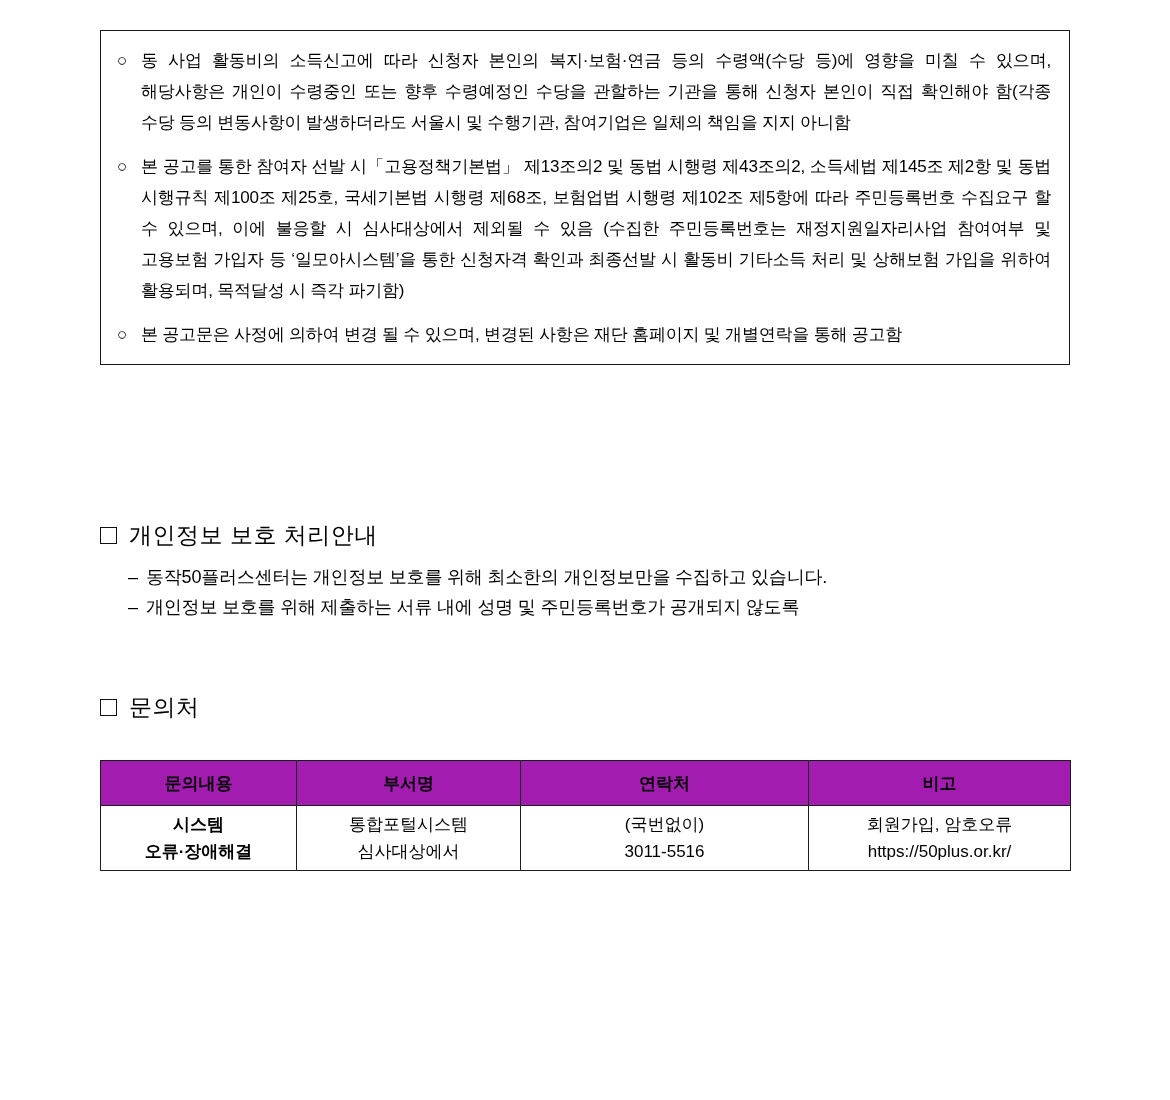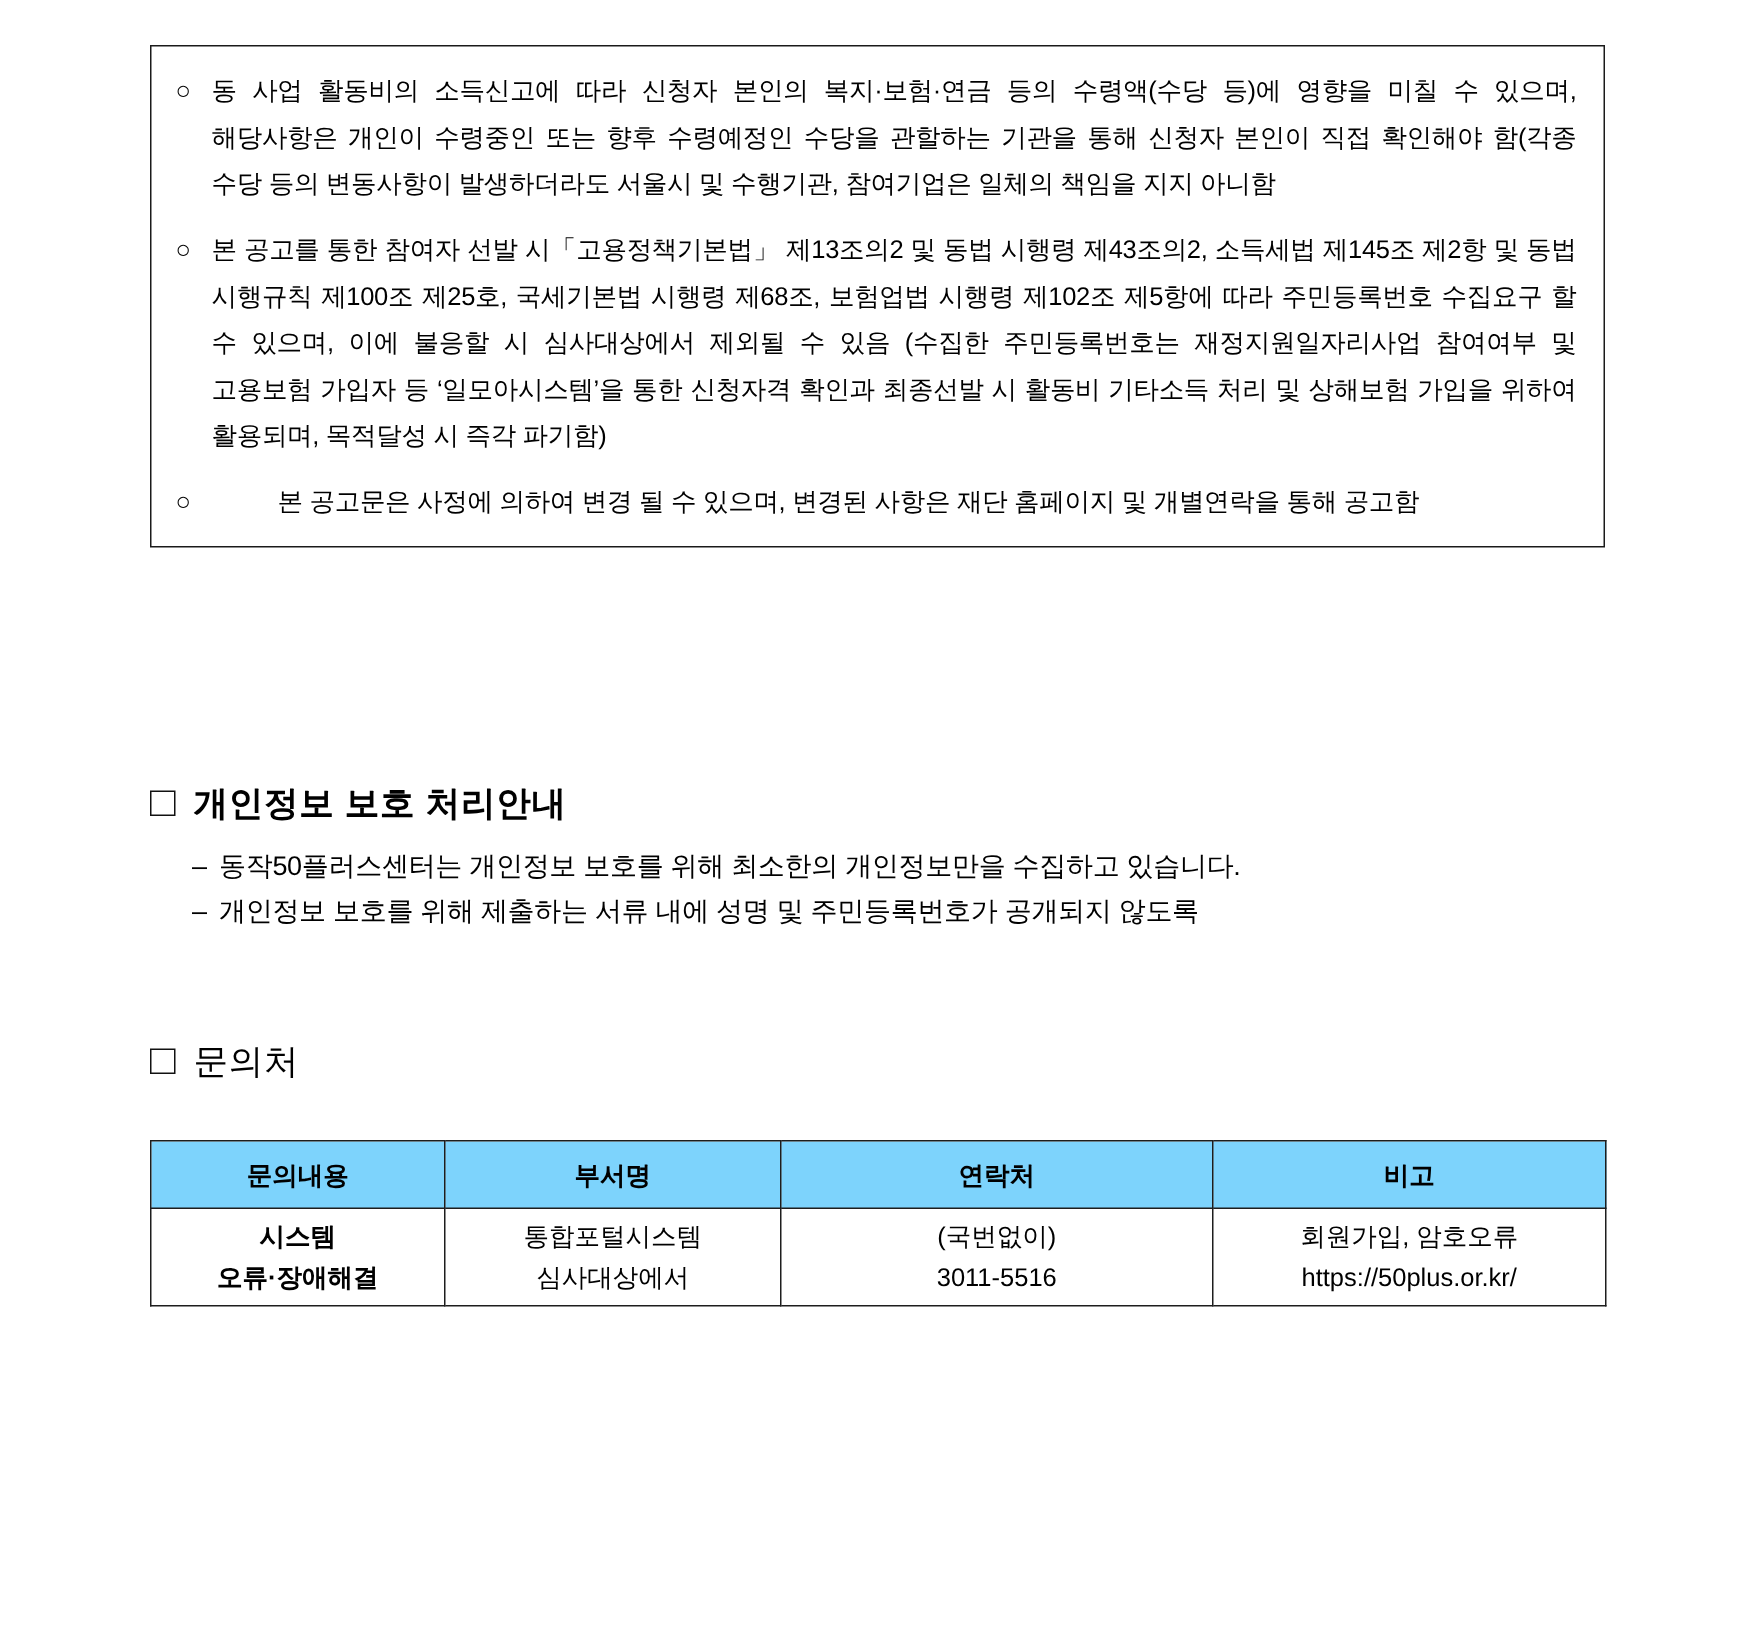--- a/index.html
+++ b/index.html
@@ -51,40 +51,39 @@
     flex: 1 1 auto;
     font-size: 17px;
     line-height: 31px;
     text-align: justify;
     text-justify: inter-character;
     letter-spacing: -0.2px;
     word-break: keep-all;
   }
   .notice-text.last-short {
     text-align: justify;
-    margin-left: 44px;
   }
 
   
   .section-heading {
     position: absolute;
     display: flex;
     align-items: center;
     gap: 12px;
   }
   .sq {
     display: inline-block;
     width: 17px;
     height: 17px;
     border: 1.6px solid #111;
     box-sizing: border-box;
   }
   .section-heading .htext {
     font-size: 23px;
-    font-weight: bold;
+    font-weight: normal;
     letter-spacing: 0.5px;
   }
   .section-heading.plain .htext {
     font-weight: normal;
   }
 
   #privacy-heading { left: 100px; top: 520px; }
   #contact-heading { left: 100px; top: 692px; }
 
   
@@ -127,21 +126,21 @@
   }
   table.contact th, table.contact td {
     border: 1px solid #1d1d1d;
     text-align: center;
     vertical-align: middle;
     font-size: 17px;
     padding: 5px 4px;
     line-height: 27px;
   }
   table.contact thead th {
-    background: #7dd3fc;
+    background: #a21caf;
     font-weight: bold;
     height: 34px;
   }
   table.contact td.strong {
     font-weight: bold;
   }
   .cell-lines span {
     display: block;
   }
   col.c1 { width: 196px; }

